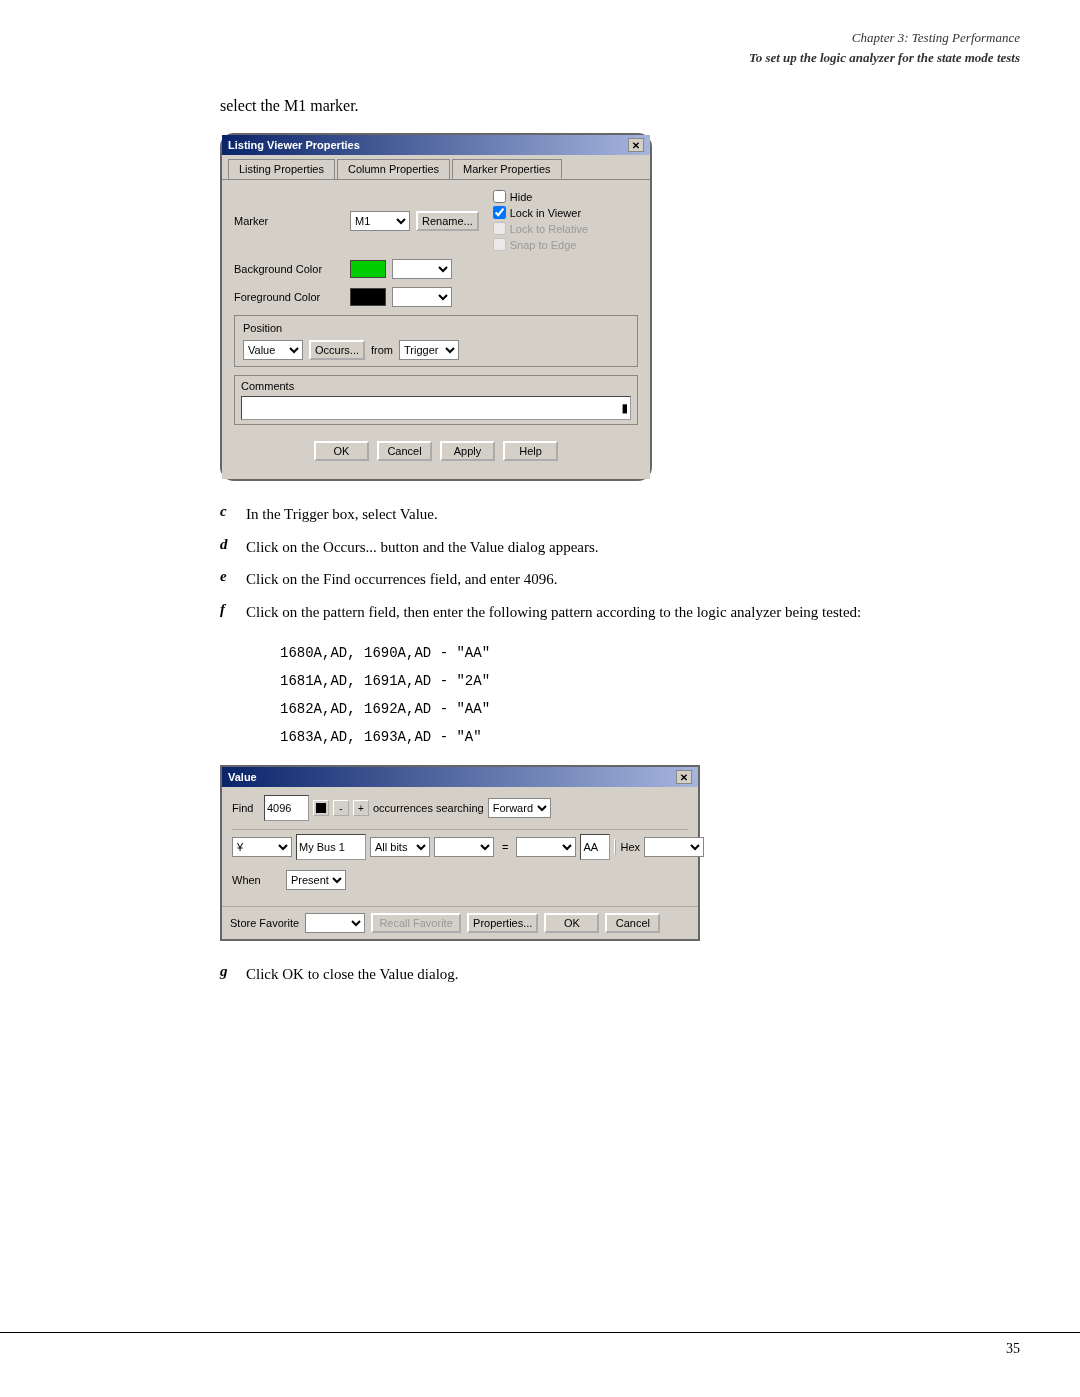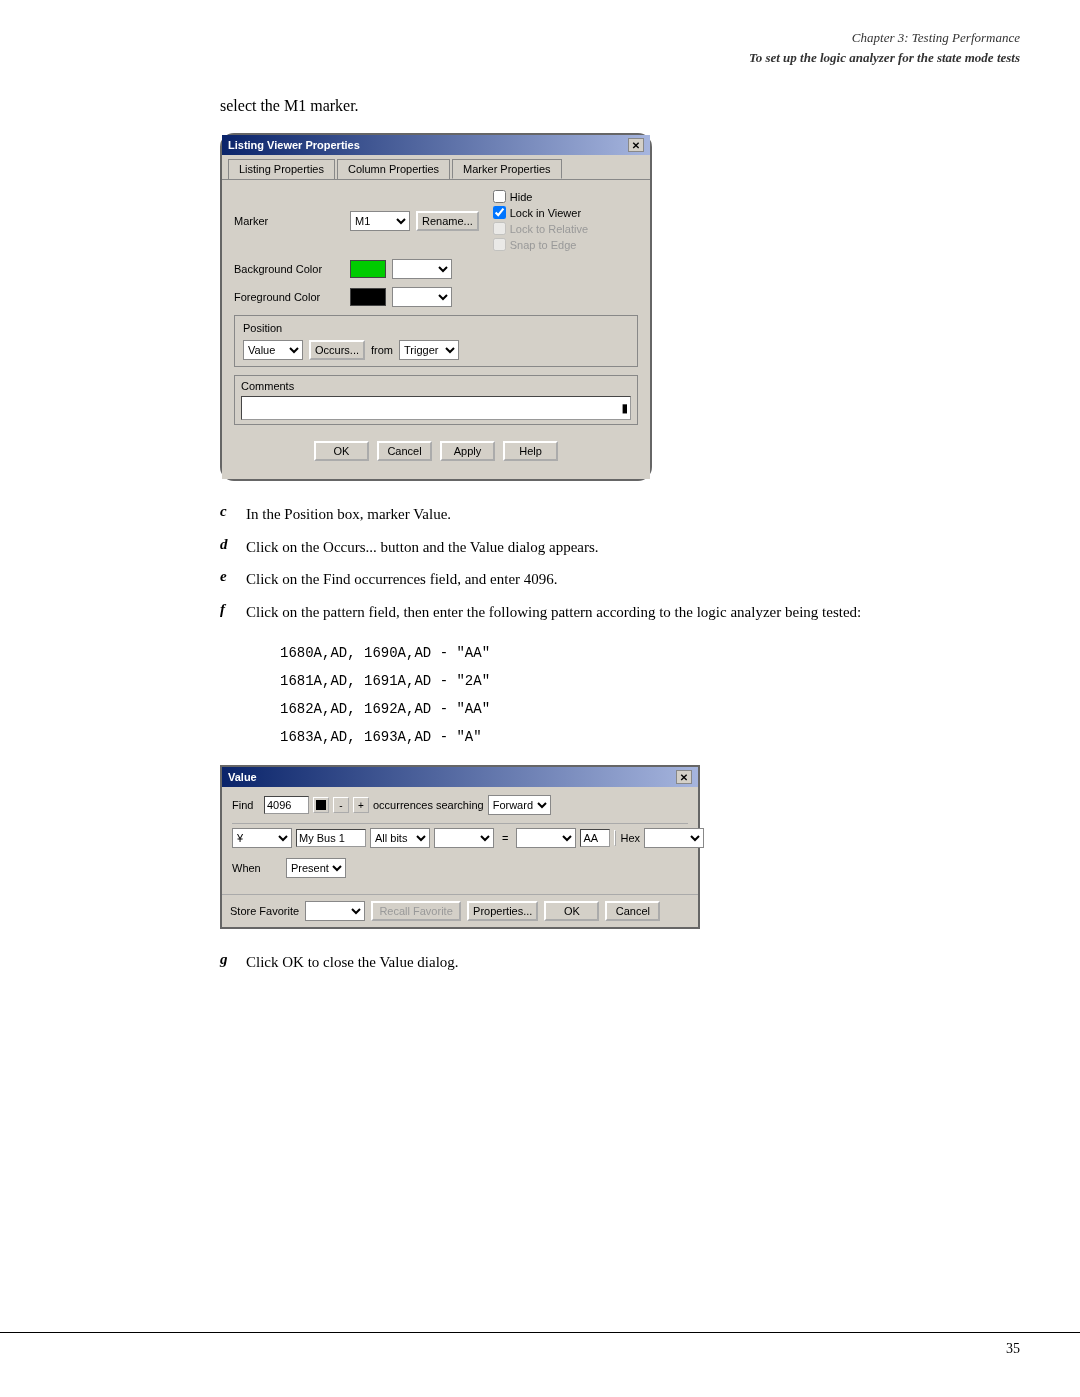--- a/index.html
+++ b/index.html
@@ -257,21 +257,21 @@
       font-size: 11px;
       min-width: 28px;
     }
 
     .find-input {
       width: 45px;
       height: 18px;
       border: 1px inset #999;
       background: #fff;
       font-size: 11px;
-      padding: 0 2px;
+      padding: 12px 2px;
     }
 
     .mini-btn {
       background: #d4d0c8;
       border: 1px outset #fff;
       font-size: 10px;
       width: 16px;
       height: 16px;
       display: inline-flex;
       align-items: center;
@@ -431,21 +431,21 @@
         <button class="dialog-btn">Cancel</button>
         <button class="dialog-btn">Apply</button>
         <button class="dialog-btn">Help</button>
       </div>
     </div>
   </div>
 
   <ul class="step-list">
     <li class="step-item">
       <span class="step-letter bold-italic">c</span>
-      <span class="step-text">In the Position box, marker Value.</span>
+      <span class="step-text">In the Trigger box, select Value.</span>
     </li>
     <li class="step-item">
       <span class="step-letter bold-italic">d</span>
       <span class="step-text">Click on the Occurs... button and the Value dialog appears.</span>
     </li>
     <li class="step-item">
       <span class="step-letter bold-italic">e</span>
       <span class="step-text">Click on the Find occurrences field, and enter 4096.</span>
     </li>
     <li class="step-item">

